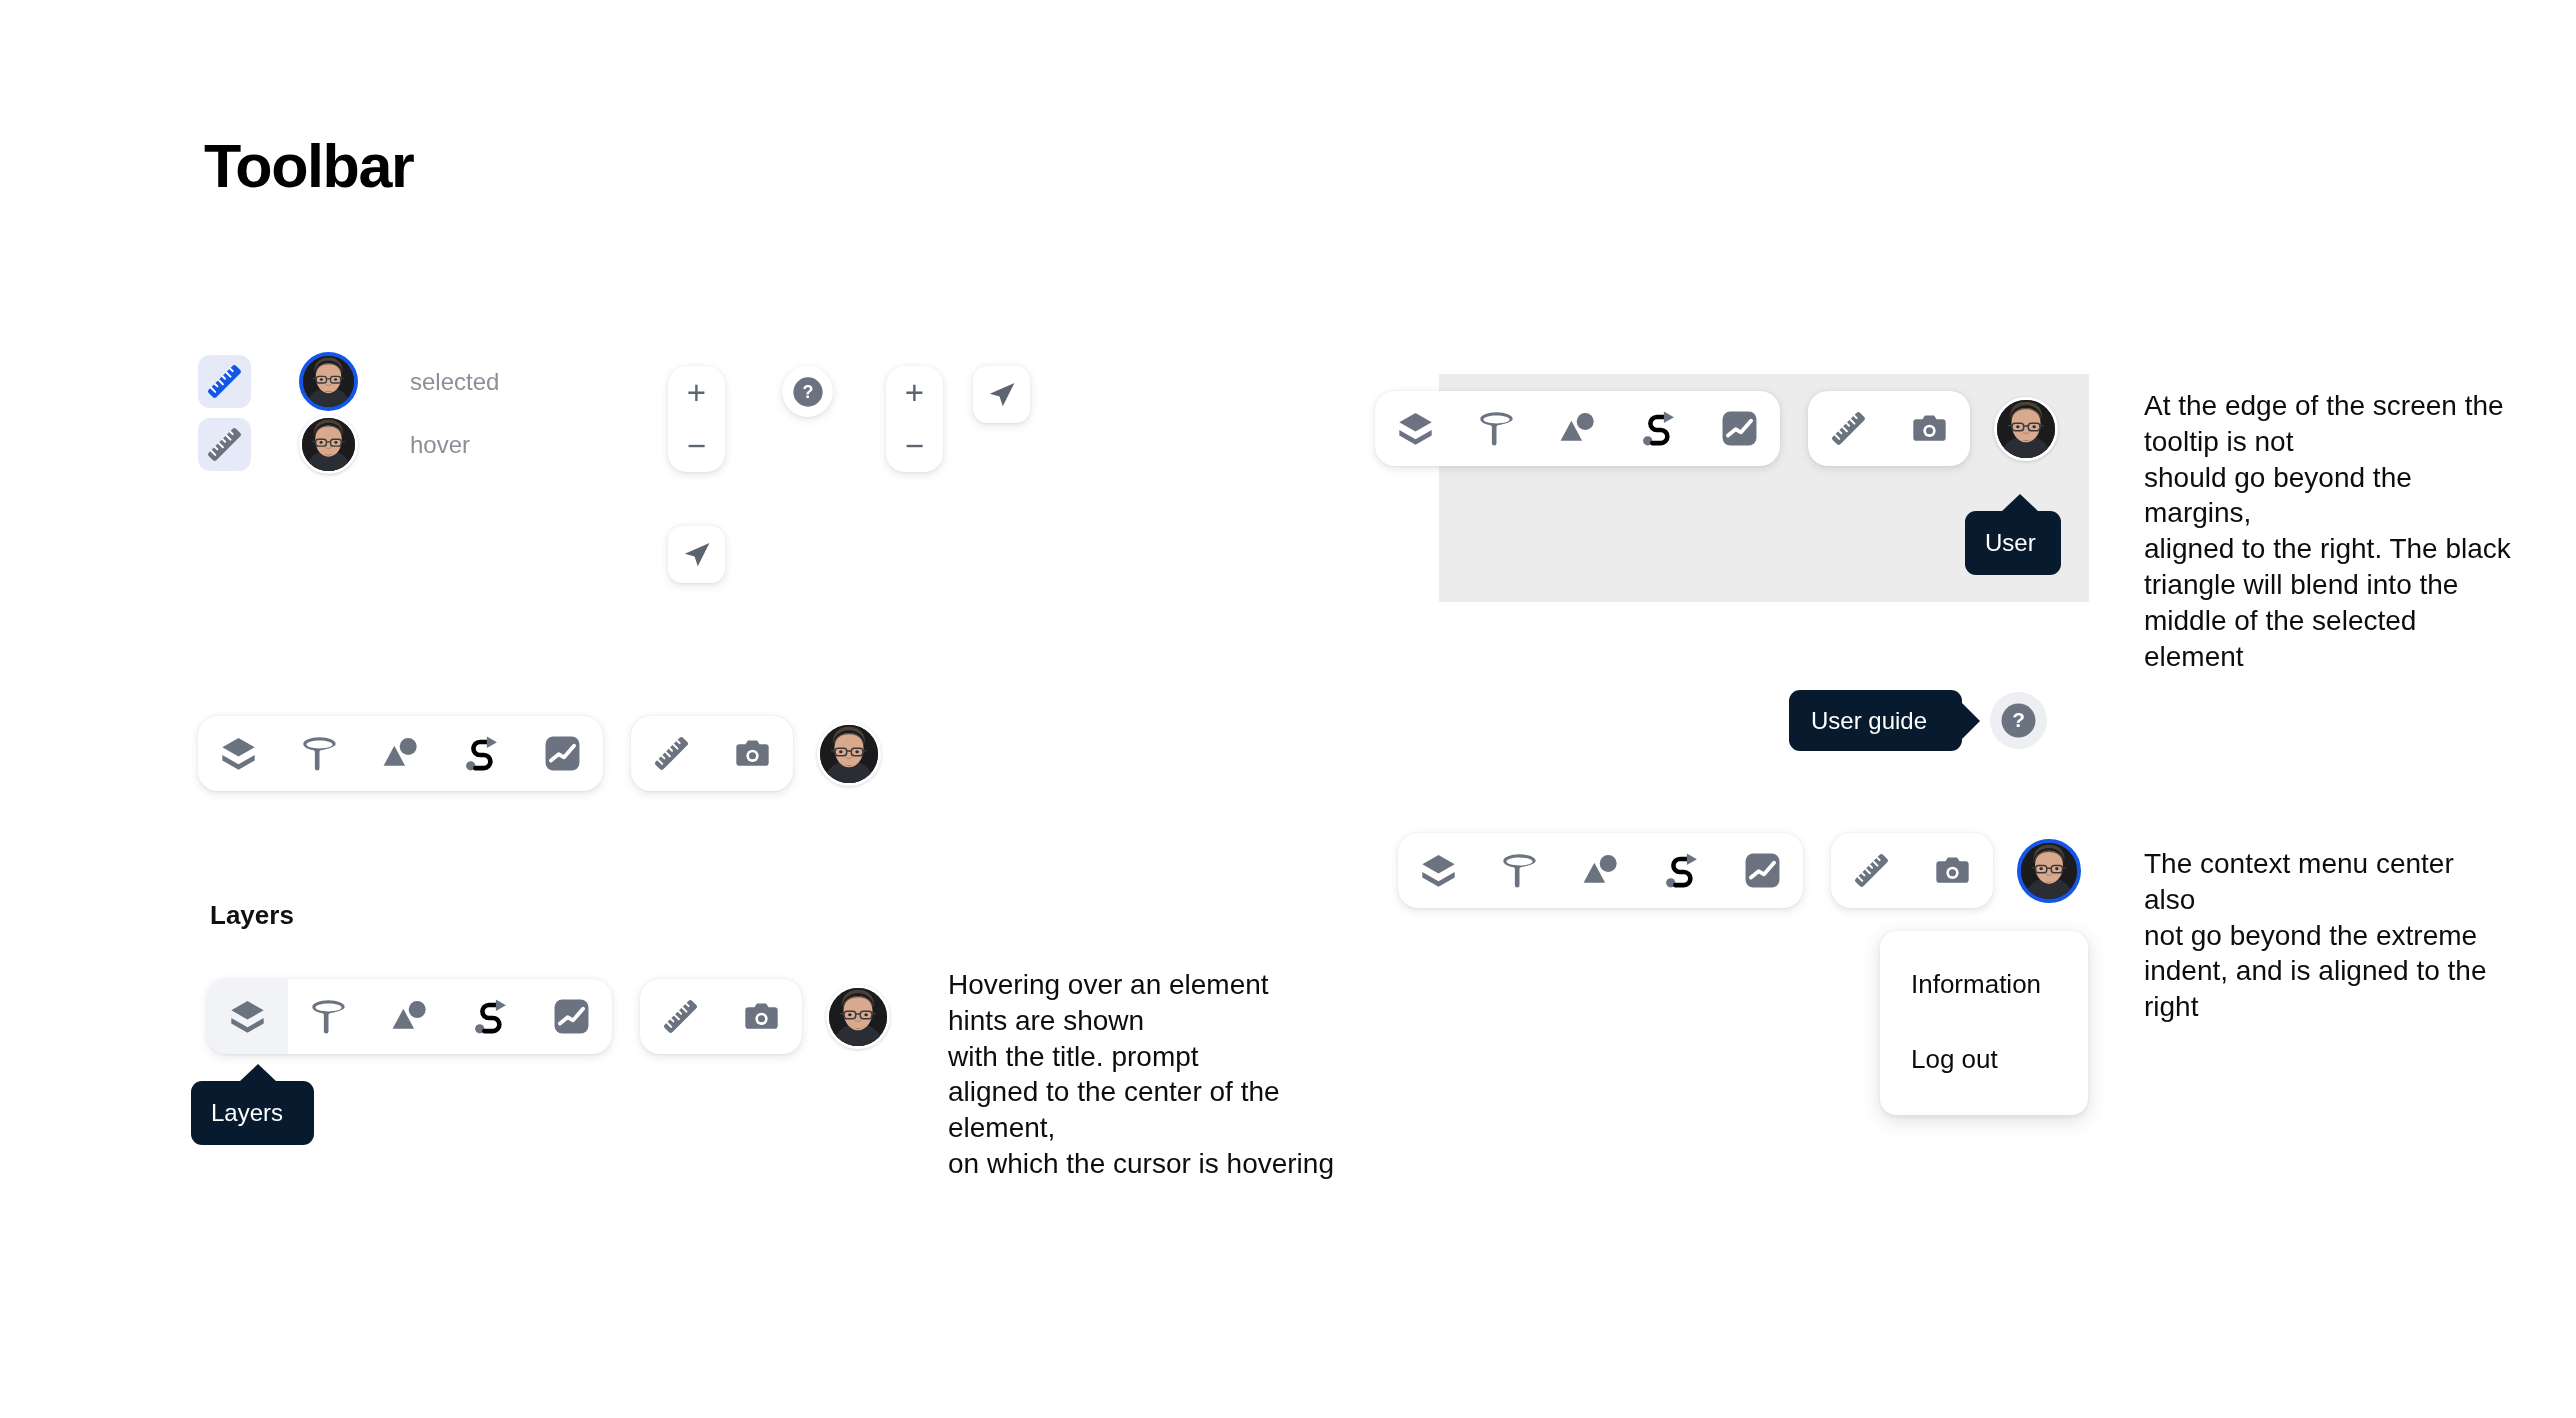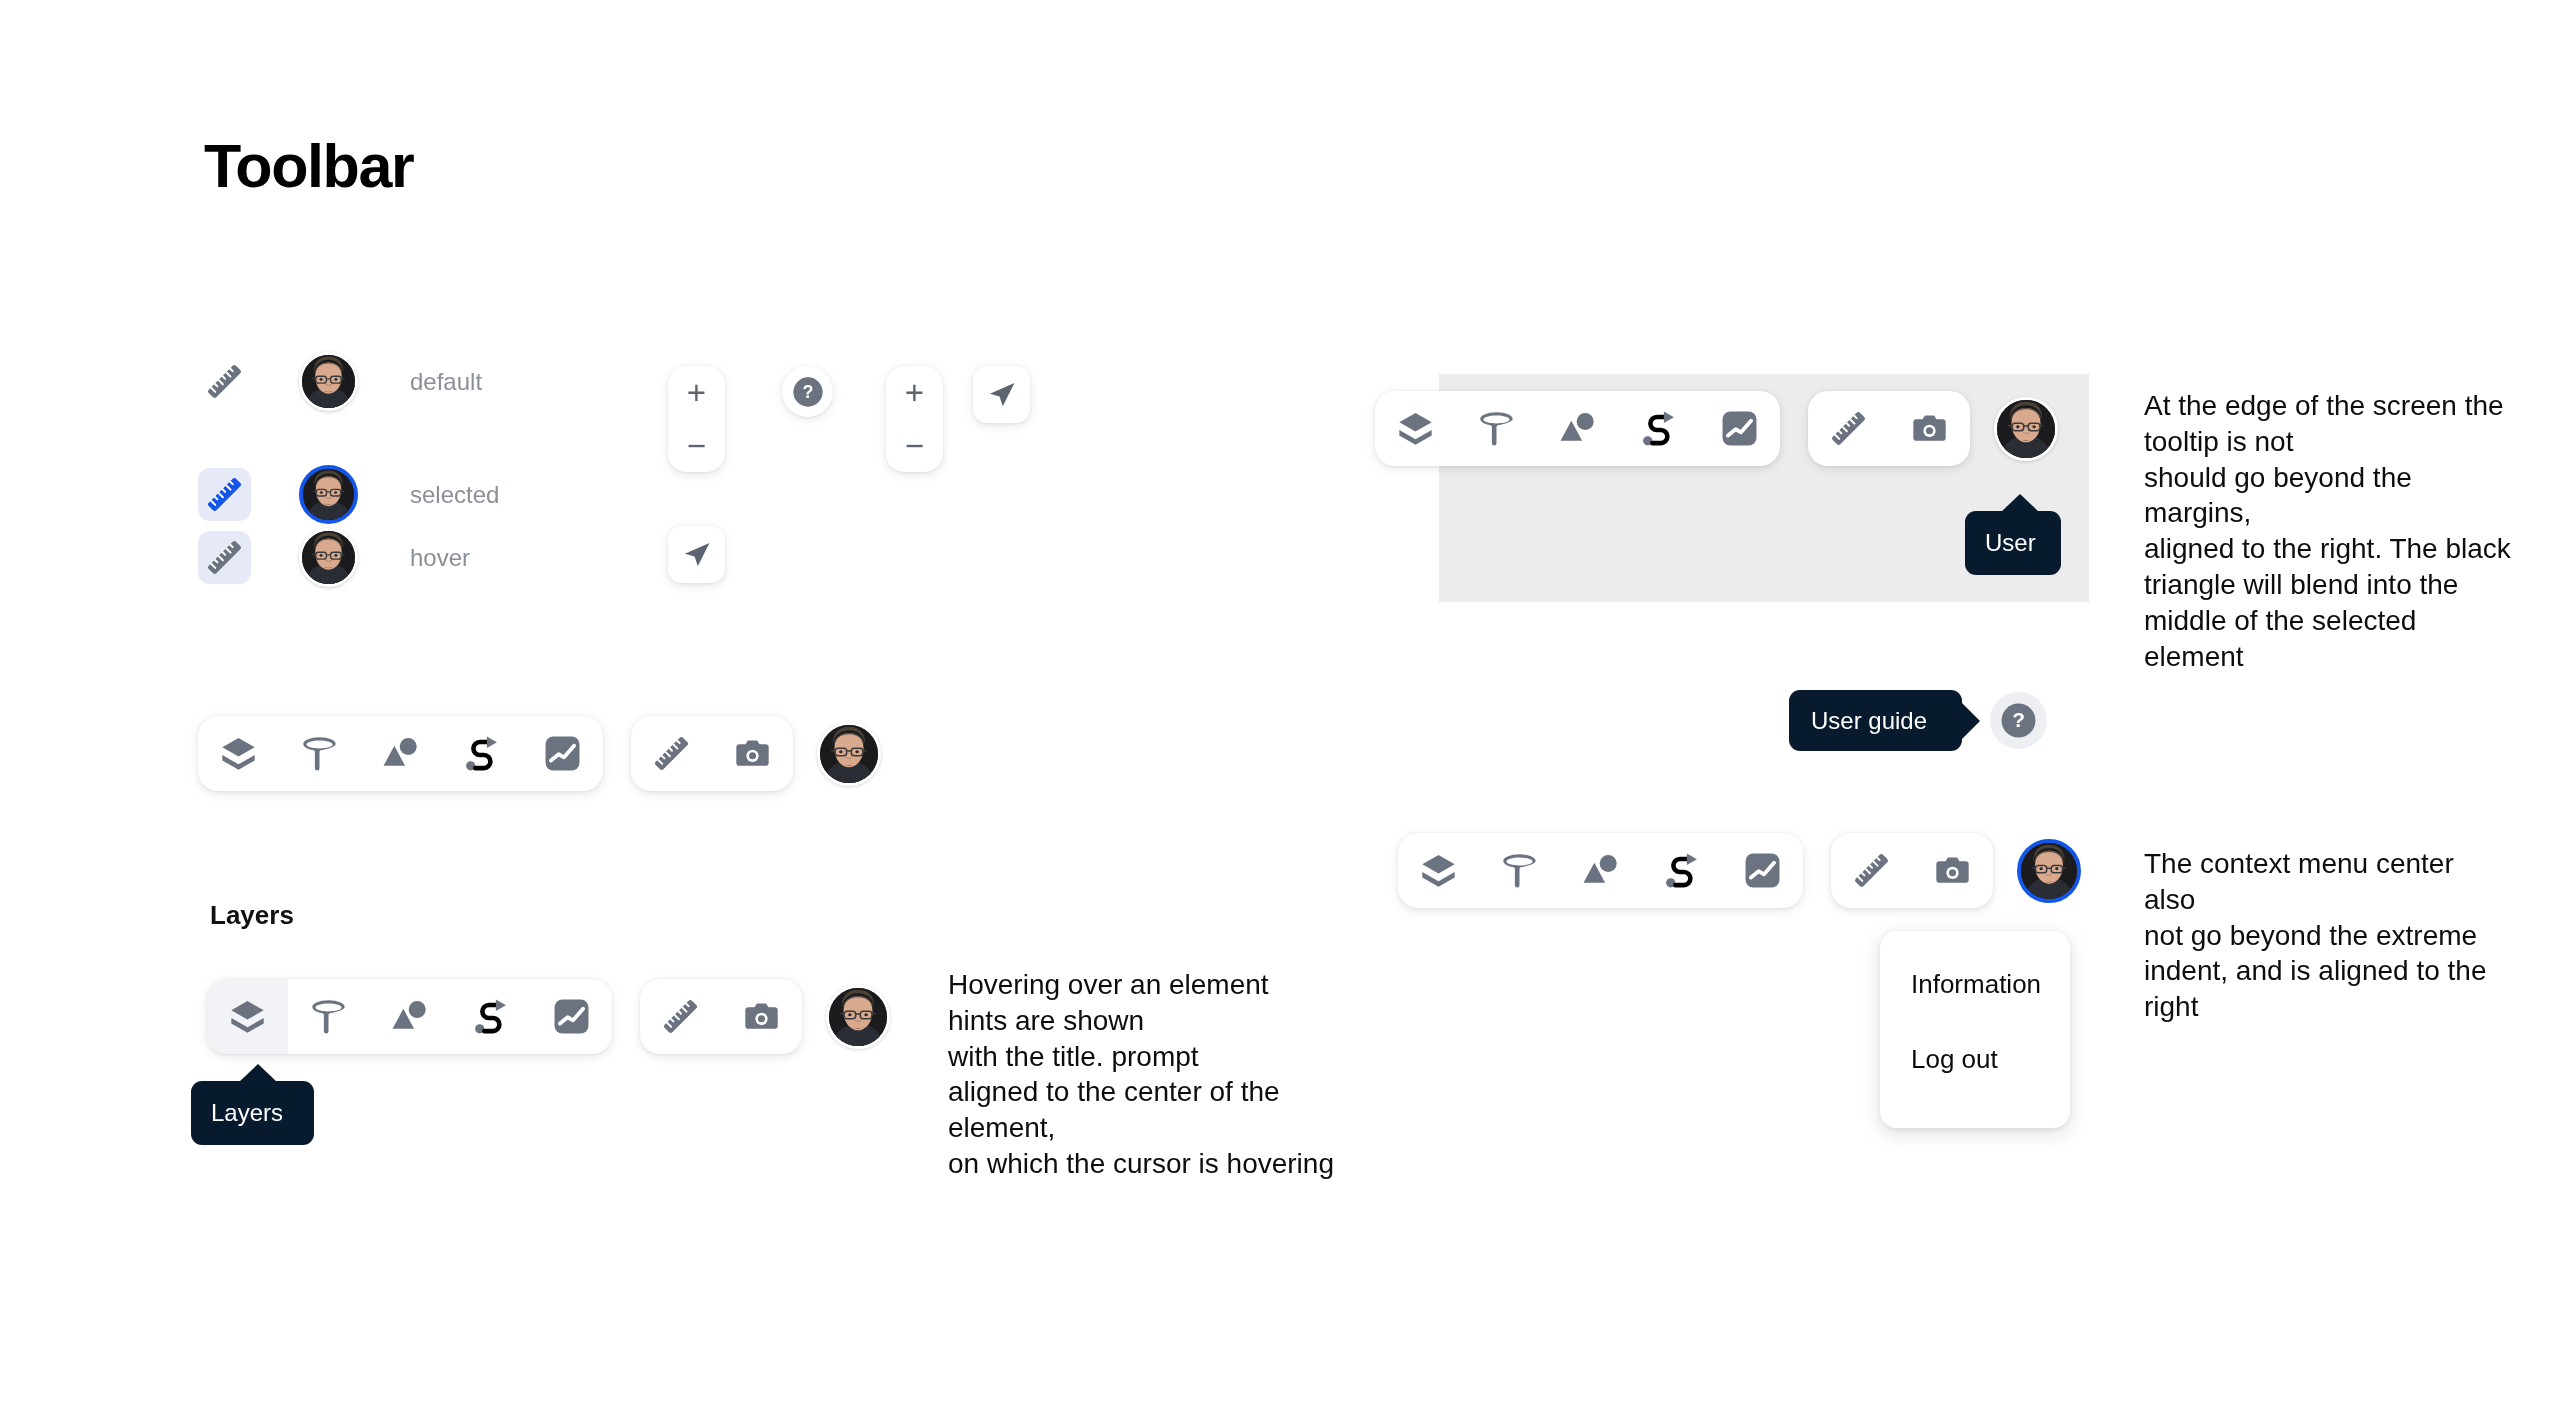--- a/index.html
+++ b/index.html
@@ -126,25 +126,25 @@
   
   #grey-panel {
     left: 1439px; top: 374px;
     width: 650px; height: 228px;
     background:#ECECEC;
   }
 
   
   #context-menu {
     left: 1880px; top: 931px;
-    width: 190px;
+    width: 208px;
     background:#ffffff;
     border-radius: 16.6px;
     box-shadow: 0 5.5px 20px rgba(16,24,40,.13), 0 1.8px 5.5px rgba(16,24,40,.07);
-    padding: 28px 0 44px 0;
+    padding: 28px 0 31px 0;
   }
   .menu-item {
     font-size: 26px; color:#0c0c0c;
     padding: 11px 31px;
     line-height: 1.1;
     cursor: pointer;
     white-space: nowrap;
   }
   .menu-item + .menu-item { margin-top: 24px; }
 </style>
@@ -226,33 +226,20 @@
       <path d="M41 68 q9 5 18 0 q-9 3-18 0z" fill="#8d5b4c"></path>
       <path d="M45 55 q5 6 10 0" fill="none" stroke="#b98d72" stroke-width="2"></path>
     </symbol>
   </defs>
 </svg>
 
 <div class="abs" id="page-title">Toolbar</div>
 
 <div class="abs" style="left:198px; top:350px;">
 
-  <div style="display:flex; align-items:center; height:63px; margin-bottom:50px;">
-    <div class="state-icon">
-      <svg width="37" height="37" fill="#6B7280" viewBox="0 0 40 40">
-          <use href="#sym-ruler"></use>
-        </svg>
-    </div>
-    <div class="avatar" style="width:59px;height:59px;margin-left:48px;">
-      <svg class="face" viewBox="0 0 100 100">
-          <use href="#sym-face"></use>
-        </svg>
-    </div>
-    <div class="state-label" style="margin-left:52px;">default</div>
-  </div>
 
   <div style="display:flex; align-items:center; height:63px;">
     <div class="state-icon selected">
       <svg width="37" height="37" fill="#1356E8" viewBox="0 0 40 40">
           <use href="#sym-ruler"></use>
         </svg>
     </div>
     <div class="avatar ring" style="width:59px;height:59px;margin-left:48px;">
       <svg class="face" viewBox="0 0 100 100">
           <use href="#sym-face"></use>

